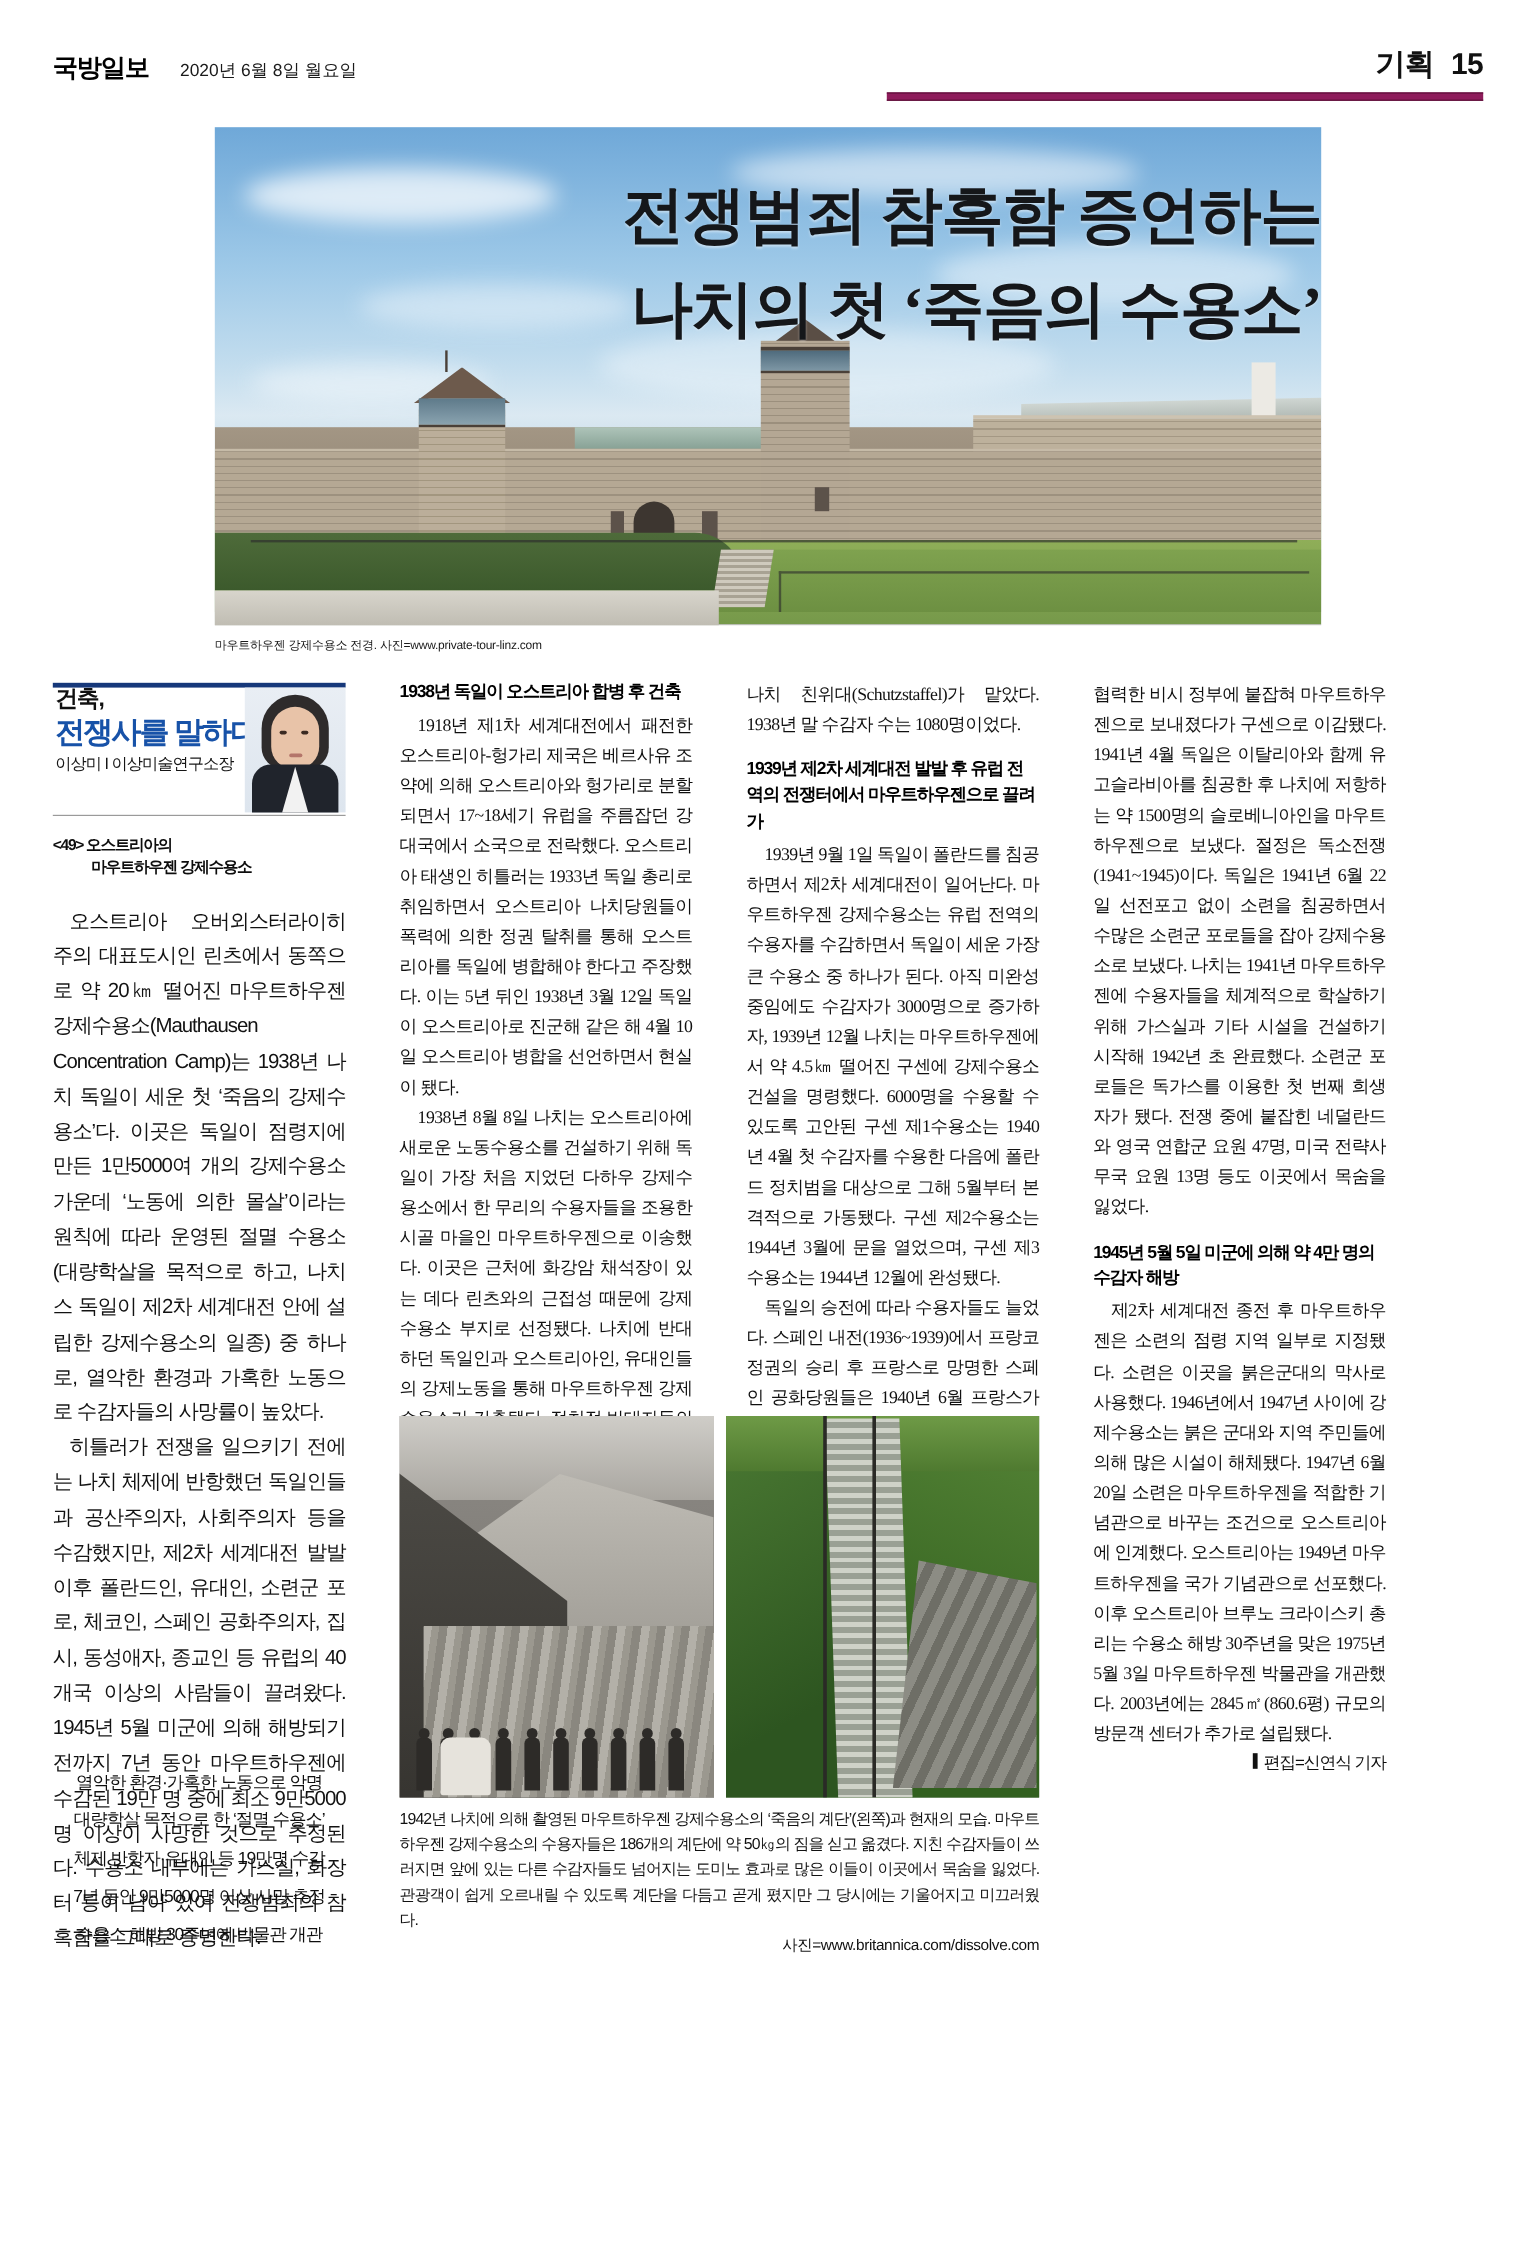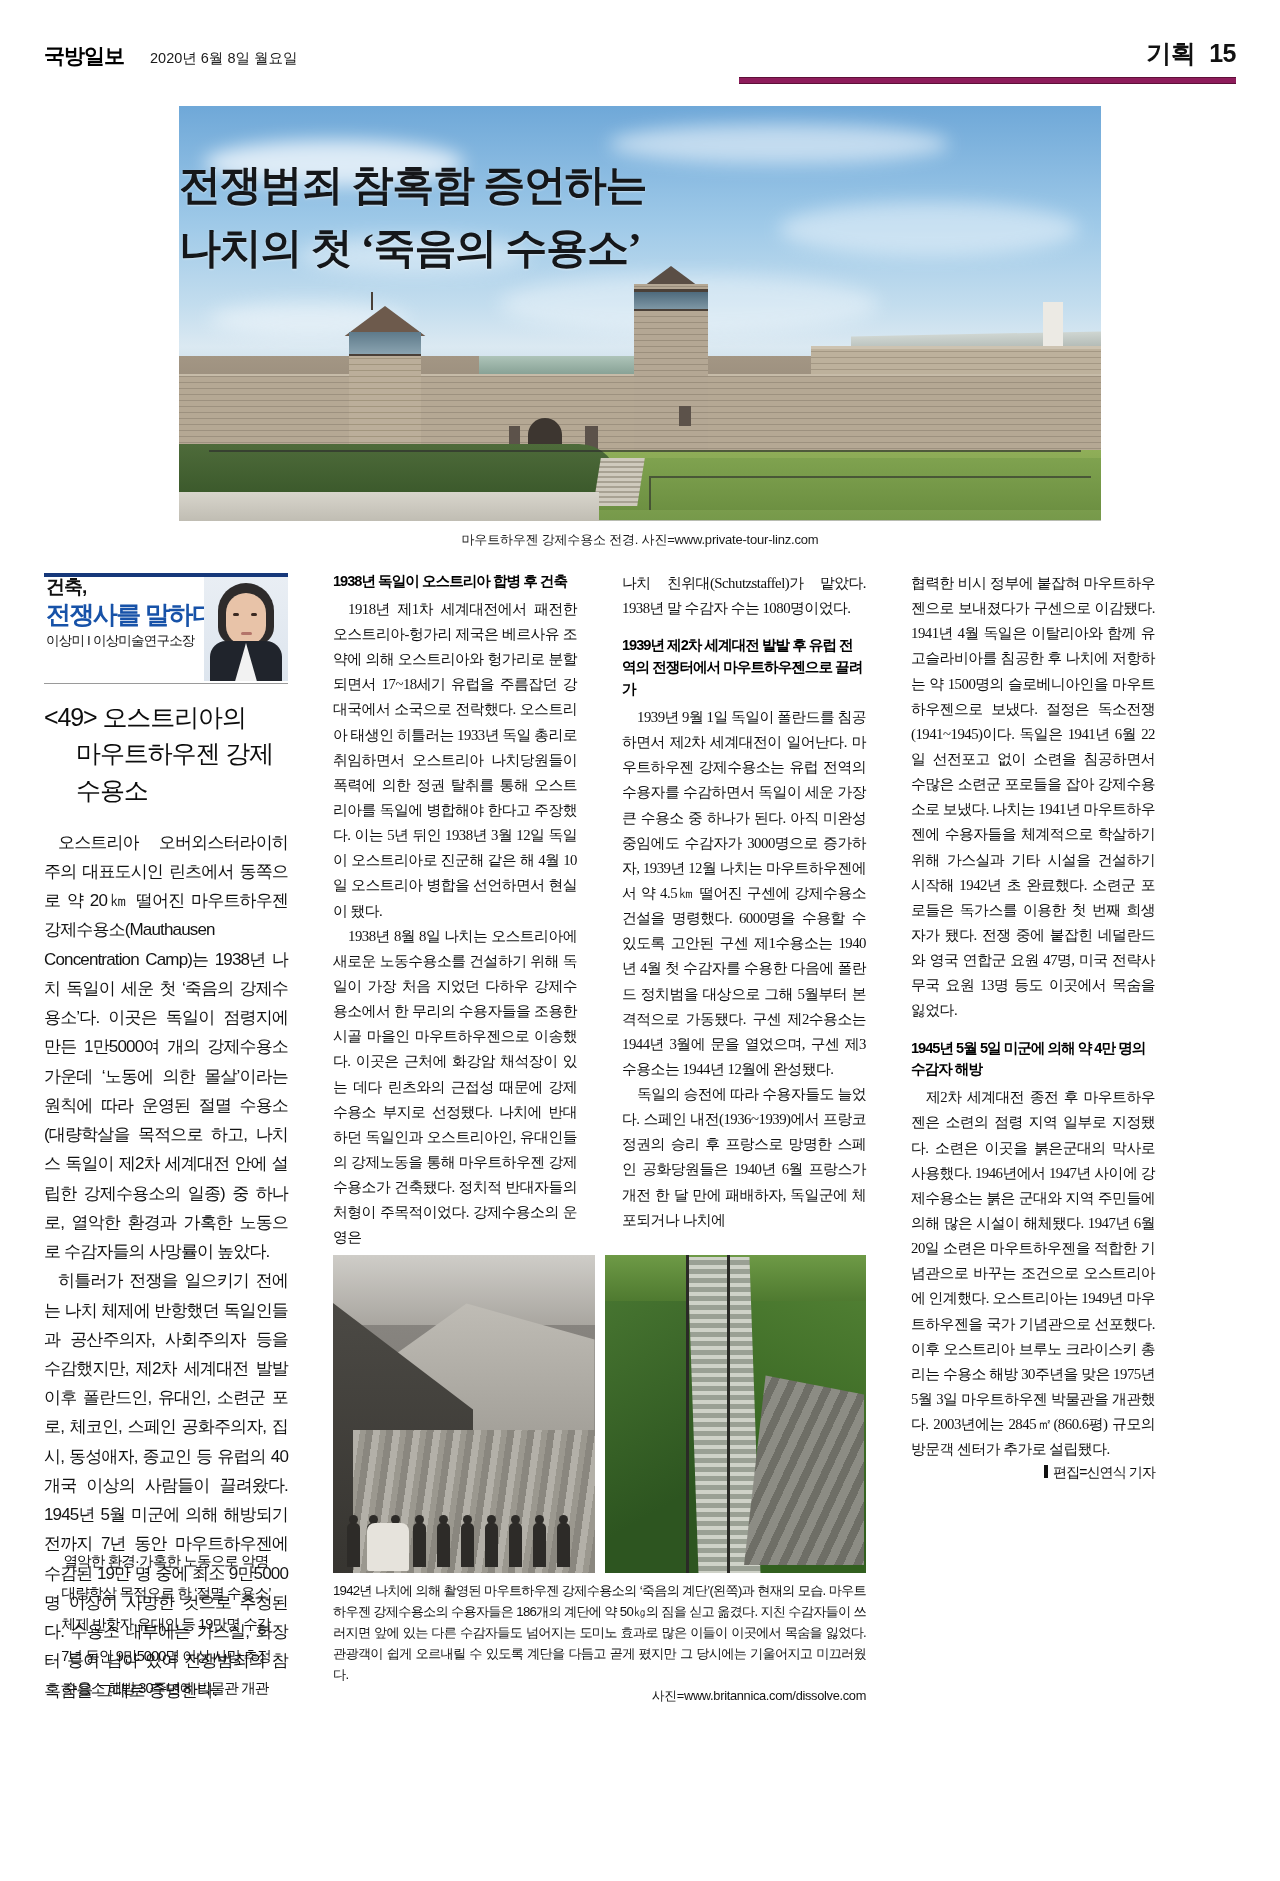--- a/index.html
+++ b/index.html
@@ -185,35 +185,35 @@
     border-top: 2px solid #2c2c2c; opacity:.65;
   }
   .fence2 {
     position: absolute; left: 470px; top: 370px; right: 10px; height: 34px;
     border-top: 2px solid #2b2b2b;
     border-left: 2px solid #2b2b2b;
     opacity:.6;
   }
 
   .hero-title {
-    position: absolute; left: 0; right: 0; top: 48px;
-    text-align: left;
+    position: absolute; left: 0; right: 0; top: 36px;
+    text-align: right;
     font-family: "Liberation Serif", "DejaVu Serif", serif;
     font-weight: 700;
-    font-size: 42px;
+    font-size: 52px;
     line-height: 1.5;
     color: #15171a;
     letter-spacing: -1.2px;
     text-shadow: 0 1px 2px rgba(255,255,255,.45);
   }
   .hero-title .ln { display: block; }
 
   .hero-caption {
-    text-align: center;
-    font-size: 13px;
+    text-align: left;
+    font-size: 10px;
     color: #1a1a1a;
     margin-top: 10px;
     letter-spacing: -0.2px;
   }
 
   
   .columns {
     display: grid;
     grid-template-columns: 244px 244px 244px 244px;
     column-gap: 45px;
@@ -265,21 +265,21 @@
     position: absolute; left: 6px; top: 64px; width: 72px; height: 44px;
     background: #20242c; border-radius: 16px 16px 0 0;
   }
   .p-shirt {
     position: absolute; left: 30px; top: 66px; width: 24px; height: 42px;
     background: #f2f2f2;
     clip-path: polygon(50% 0, 100% 100%, 0 100%);
   }
 
   .series-title {
-    font-size: 25px; font-weight: 400; color: #0d0d0d;
+    font-size: 13px; font-weight: 700; color: #0d0d0d;
     letter-spacing: -1.1px; line-height: 1.45;
     margin: 10px 0 20px 0;
   }
   .series-title .indent { display:block; padding-left: 32px; }
 
   
   .lead p {
     font-size: 17px;
     line-height: 1.72;
     letter-spacing: -0.85px;

